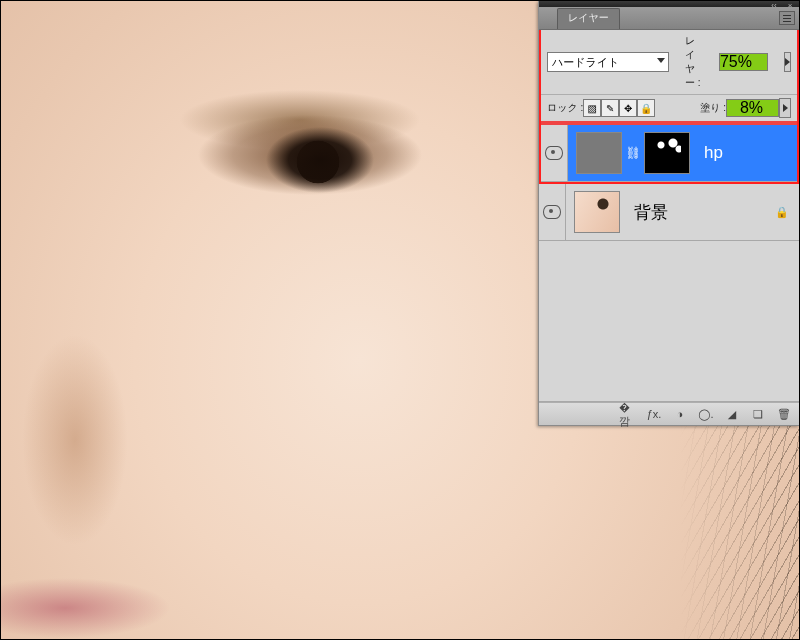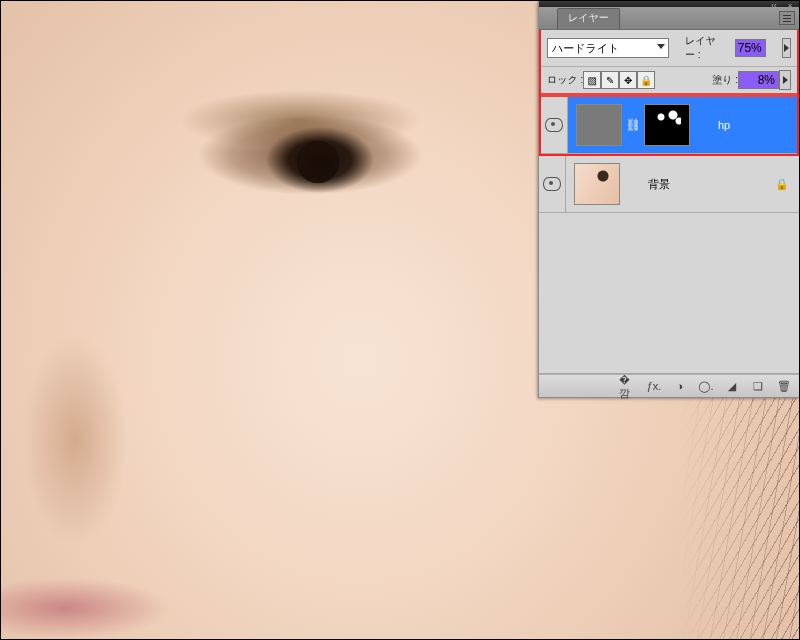--- a/index.html
+++ b/index.html
@@ -33,21 +33,21 @@
 .tab-row{height:22px;background:linear-gradient(#9b9b9b,#838383);display:flex;align-items:flex-end;border-bottom:1px solid #6c6c6c;position:relative}
 .tab{height:18px;background:#7c7c7c;color:#eaeaea;font-size:10px;padding:2px 10px 0;border:1px solid #5b5b5b;border-bottom:none;border-radius:2px 2px 0 0;margin-left:18px}
 .tab-row .menu{position:absolute;right:4px;top:4px;width:14px;height:12px;border:1px solid #5b5b5b;background:#8c8c8c;display:flex;flex-direction:column;justify-content:center;gap:2px;align-items:center}
 .tab-row .menu span{display:block;width:8px;height:1px;background:#333}
 
 .highlight{border:2px solid #ff2020;border-top:none;box-sizing:border-box}
 .opts{display:flex;align-items:center;padding:4px 6px;gap:16px;background:#d6d6d6;border-bottom:1px solid #aeaeae}
 .blend{flex:0 0 112px;height:18px;background:#fff;border:1px solid #7a7a7a;display:flex;align-items:center;padding:0 4px;position:relative;font-size:11px}
 .blend .chev{position:absolute;right:3px;top:5px;width:0;height:0;border-left:4px solid transparent;border-right:4px solid transparent;border-top:5px solid #333}
 .lbl{font-size:10px;color:#222}
-.numbox{width:36px;height:16px;background:#8b5cf6;border:1px solid #7a7a7a;text-align:right;padding-right:3px;font-size:12px;line-height:16px;display:inline-block}
+.numbox{width:36px;height:16px;background:#84cc16;border:1px solid #7a7a7a;text-align:right;padding-right:15px;font-size:16px;line-height:16px;display:inline-block}
 .arrow{width:10px;height:18px;background:#cfcfcf;border:1px solid #7a7a7a;display:inline-flex;align-items:center;justify-content:center}
 .arrow::after{content:"";width:0;height:0;border-top:4px solid transparent;border-bottom:4px solid transparent;border-left:5px solid #333}
 
 .locks{display:flex;align-items:center;padding:3px 6px;gap:0;background:#d6d6d6;border-bottom:4px solid #ef4444}
 .locks .ico{width:16px;height:16px;border:1px solid #7a7a7a;background:#efefef;display:flex;align-items:center;justify-content:center;font-size:10px}
 .locks .spacer{flex:1}
 
 .layer-list{background:#d6d6d6}
 .layer{display:flex;align-items:center;height:56px;border-bottom:1px solid #a8a8a8;position:relative}
 .layer.sel{background:#2f80ff;color:#fff}
@@ -63,21 +63,21 @@
 .thumb.face{background:
   radial-gradient(circle 10px at 24px 14px,#3a2a1e 0 6px,transparent 7px),
   linear-gradient(#f2d7c4,#e9c4ad)}
 .thumb.face2{background:
   radial-gradient(circle 7px at 28px 12px,#3a2a1e 0 5px,transparent 6px),
   linear-gradient(120deg,#f5dccb,#e7bfa6)}
 .thumb.trans::after{content:"";position:absolute;right:0;top:0;width:22px;height:100%;
   background:linear-gradient(45deg,#ccc 25%,transparent 25%,transparent 75%,#ccc 75%),linear-gradient(45deg,#ccc 25%,#fff 25%,#fff 75%,#ccc 75%);
   background-size:8px 8px;background-position:0 0,4px 4px}
 .link{width:10px;height:14px;align-self:center;display:flex;align-items:center;justify-content:center;font-size:12px}
-.lname{margin-left:20px;font-size:11px}
+.lname{margin-left:6px;font-size:17px}
 .lname.it{}
 .lock-ic{position:absolute;right:10px;font-size:11px;color:#333}
 
 .pod{height:160px;background:#d6d6d6;border-bottom:1px solid #a8a8a8}
 .footer{height:22px;background:linear-gradient(#dcdcdc,#c6c6c6);display:flex;align-items:center;justify-content:flex-end;gap:8px;padding:0 6px;border-top:1px solid #aeaeae}
 .footer .fico{width:18px;height:16px;display:flex;align-items:center;justify-content:center;color:#444;font-size:11px}
 </style>
 </head>
 <body>
 

